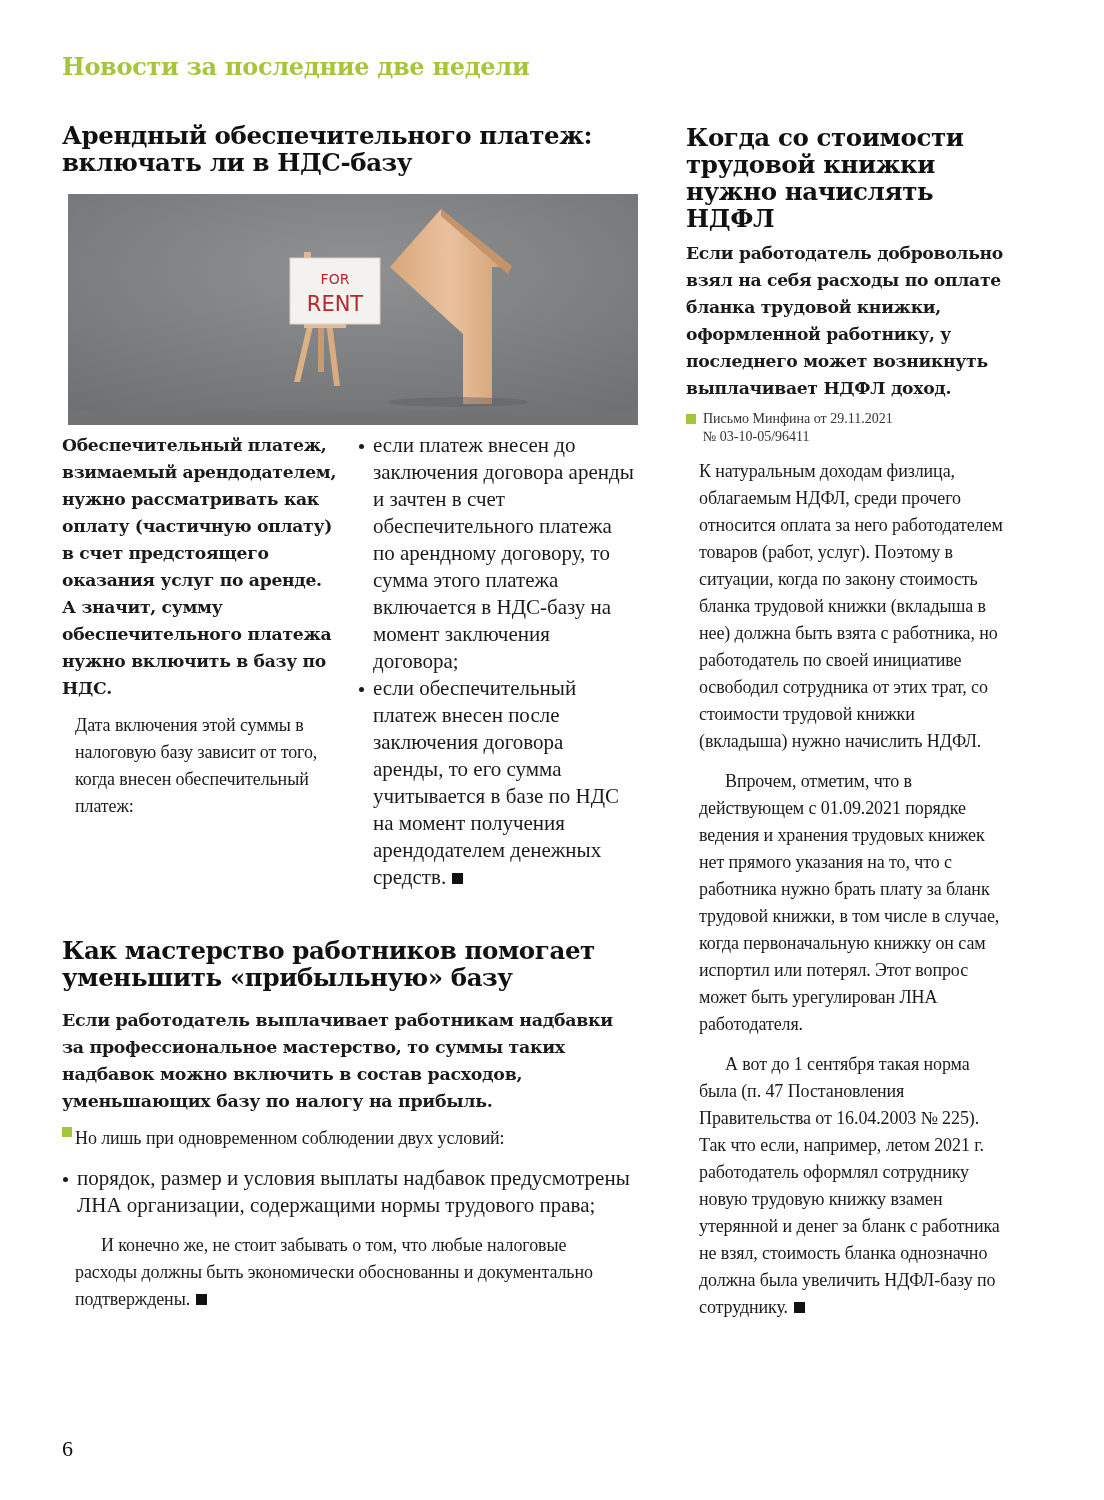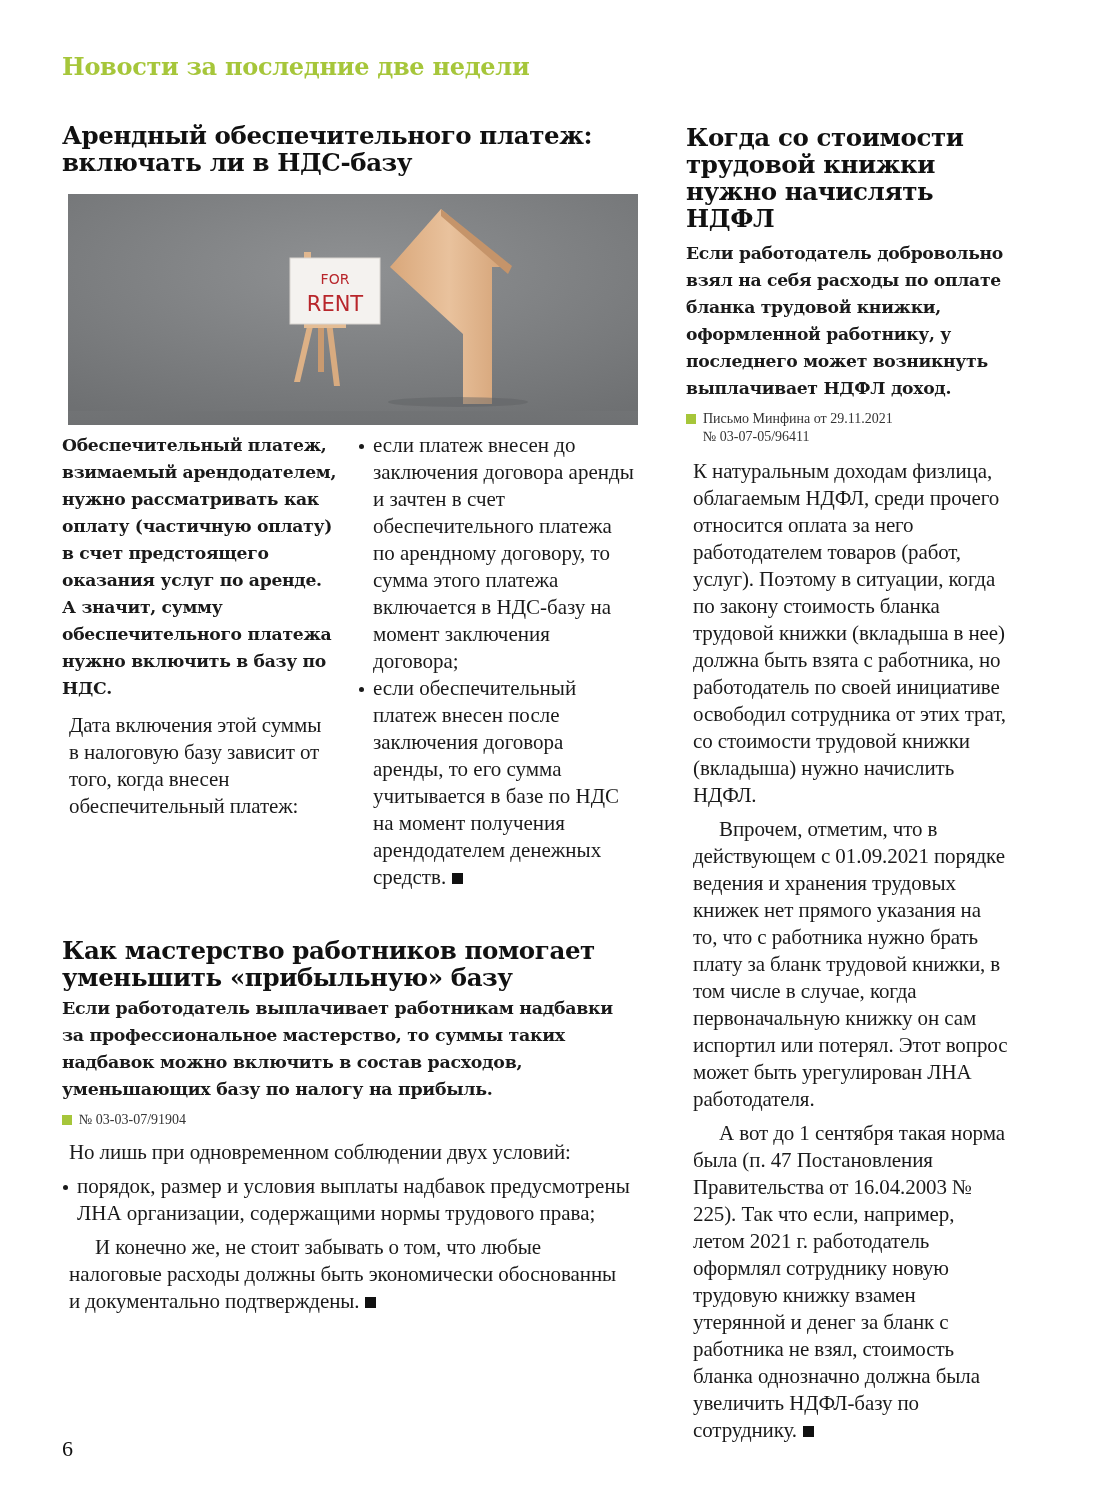--- a/index.html
+++ b/index.html
@@ -29,21 +29,21 @@
   }
   .lead-wide { font-size: 17.4px; line-height: 27px; }
   .source {
     position: relative; padding-left: 17px; margin-top: 8px;
     font-family: "Liberation Serif", serif; font-size: 14px; line-height: 18px; color: #333;
   }
   .source .sq {
     position: absolute; left: 0; top: 4px; width: 10px; height: 10px; background: #a6c63a;
   }
   .body-text {
-    margin: 7px; font-family: "Liberation Serif", serif; font-size: 21px; line-height: 27px;
+    margin: 13px; font-family: "Liberation Serif", serif; font-size: 18px; line-height: 27px;
     color: #1a1a1a; letter-spacing: -0.1px;
   }
   .indent { text-indent: 26px; }
   ul.bullets { list-style: none; margin: 0; padding: 0; }
   ul.bullets li {
     position: relative; padding-left: 15px;
     font-family: "Liberation Serif", serif; font-size: 21px; line-height: 27px; color: #1a1a1a;
   }
   ul.bullets li::before {
     content: ""; position: absolute; left: 1px; top: 12px; width: 5px; height: 5px;
@@ -111,38 +111,37 @@
 
 <div class="col col-b" style="top:432px;">
   <ul class="bullets">
     <li>если платеж внесен до заключения договора аренды и зачтен в счет обеспечительного платежа по арендному договору, то сумма этого платежа включается в НДС-базу на момент заключения договора;</li>
     <li><span>если обеспечительный платеж внесен после заключения договора аренды, то его сумма учитывается в базе по НДС на момент получения арендодателем денежных средств.</span><span class="end-mark"></span></li>
   </ul>
 </div>
 
 <div class="col col-left-wide" style="top:937px;">
   <h2 class="headline" style="width:560px;">Как мастерство работников помогает уменьшить «прибыльную» базу</h2>
-  <p class="lead lead-wide" style="margin-top:4px;">Если работодатель выплачивает работникам надбавки за профессиональное мастерство, то суммы таких надбавок можно включить в состав расходов, уменьшающих базу по налогу на прибыль.</p>
+  <p class="lead lead-wide" style="margin-top:16px;">Если работодатель выплачивает работникам надбавки за профессиональное мастерство, то суммы таких надбавок можно включить в состав расходов, уменьшающих базу по налогу на прибыль.</p>
   <div class="source">
     <span class="sq"></span>
-    <div>№ 03-03-07/91904</div>
   </div>
   <p class="body-text" style="margin-top:10px;">Но лишь при одновременном соблюдении двух условий:</p>
   <ul class="bullets">
     <li>порядок, размер и условия выплаты надбавок предусмотрены ЛНА организации, содержащими нормы трудового права;</li>
   </ul>
   <p class="body-text indent"><span>И конечно же, не стоит забывать о том, что любые налоговые расходы должны быть экономически обоснованны и документально подтверждены.</span><span class="end-mark"></span></p>
 </div>
 
 <div class="col col-right" style="top:124px;">
   <h2 class="headline" style="width:300px;">Когда со стоимости трудовой книжки нужно начислять НДФЛ</h2>
   <p class="lead" style="margin-top:8px;">Если работодатель добровольно взял на себя расходы по оплате бланка трудовой книжки, оформленной работнику, у последнего может возникнуть выплачивает НДФЛ доход.</p>
   <div class="source">
     <span class="sq"></span>
     <div>Письмо Минфина от 29.11.2021</div>
-    <div>№ 03-07-05/96411</div>
+    <div>№ 03-10-05/96411</div>
   </div>
   <p class="body-text" style="margin-top:12px;">К натуральным доходам физлица, облагаемым НДФЛ, среди прочего относится оплата за него работодателем товаров (работ, услуг). Поэтому в ситуации, когда по закону стоимость бланка трудовой книжки (вкладыша в нее) должна быть взята с работника, но работодатель по своей инициативе освободил сотрудника от этих трат, со стоимости трудовой книжки (вкладыша) нужно начислить НДФЛ.</p>
   <p class="body-text indent">Впрочем, отметим, что в действующем с 01.09.2021 порядке ведения и хранения трудовых книжек нет прямого указания на то, что с работника нужно брать плату за бланк трудовой книжки, в том числе в случае, когда первоначальную книжку он сам испортил или потерял. Этот вопрос может быть урегулирован ЛНА работодателя.</p>
   <p class="body-text indent"><span>А вот до 1 сентября такая норма была (п. 47 Постановления Правительства от 16.04.2003 № 225). Так что если, например, летом 2021 г. работодатель оформлял сотруднику новую трудовую книжку взамен утерянной и денег за бланк с работника не взял, стоимость бланка однозначно должна была увеличить НДФЛ-базу по сотруднику.</span><span class="end-mark"></span></p>
 </div>
 
 <div class="page-number">6</div>
 
 </body></html>

